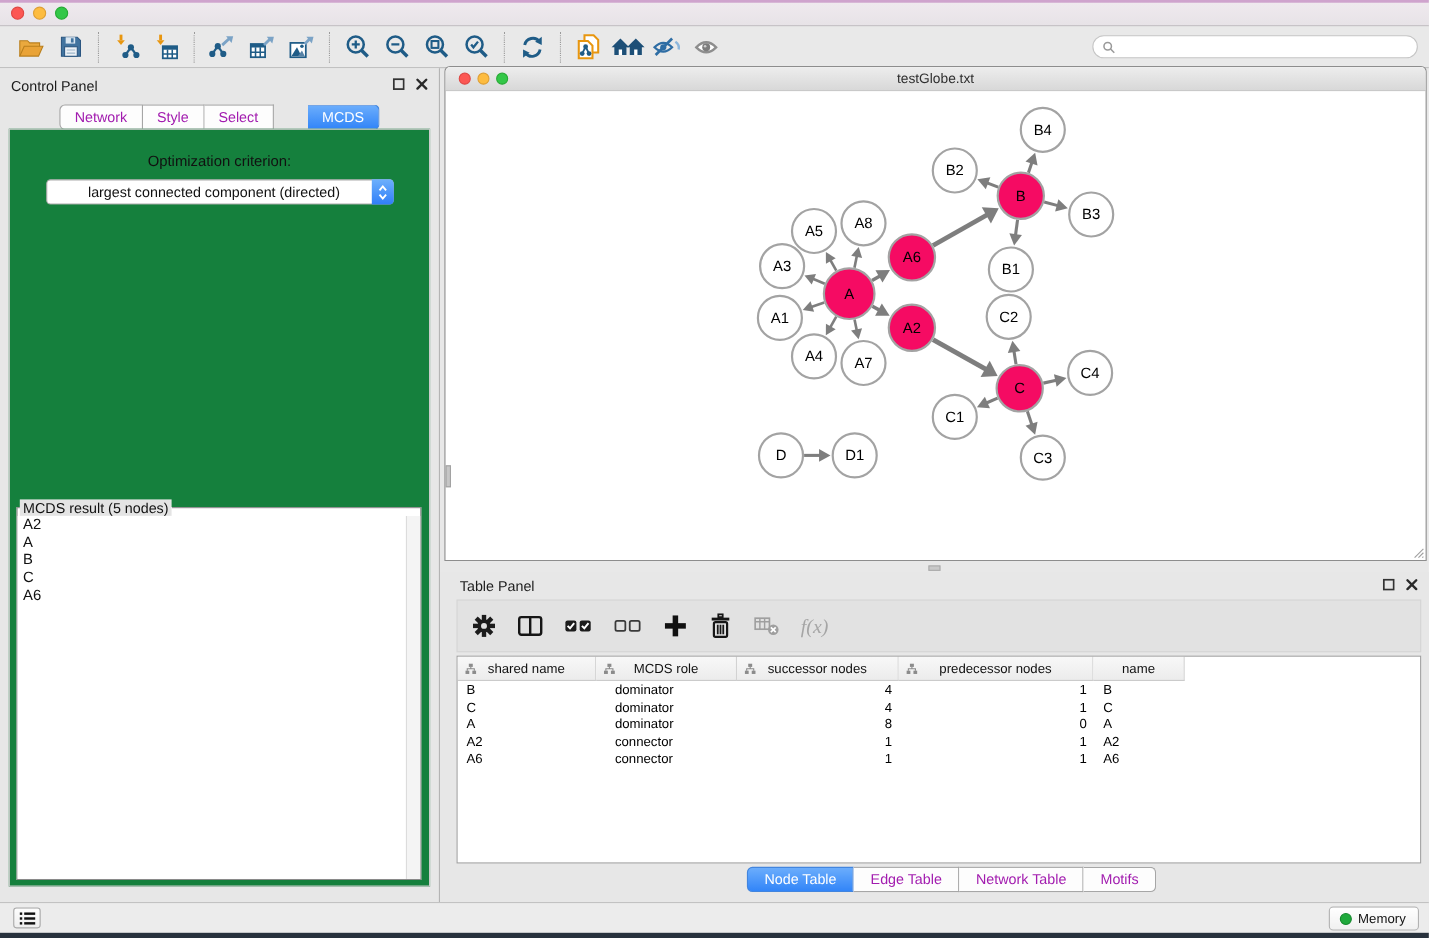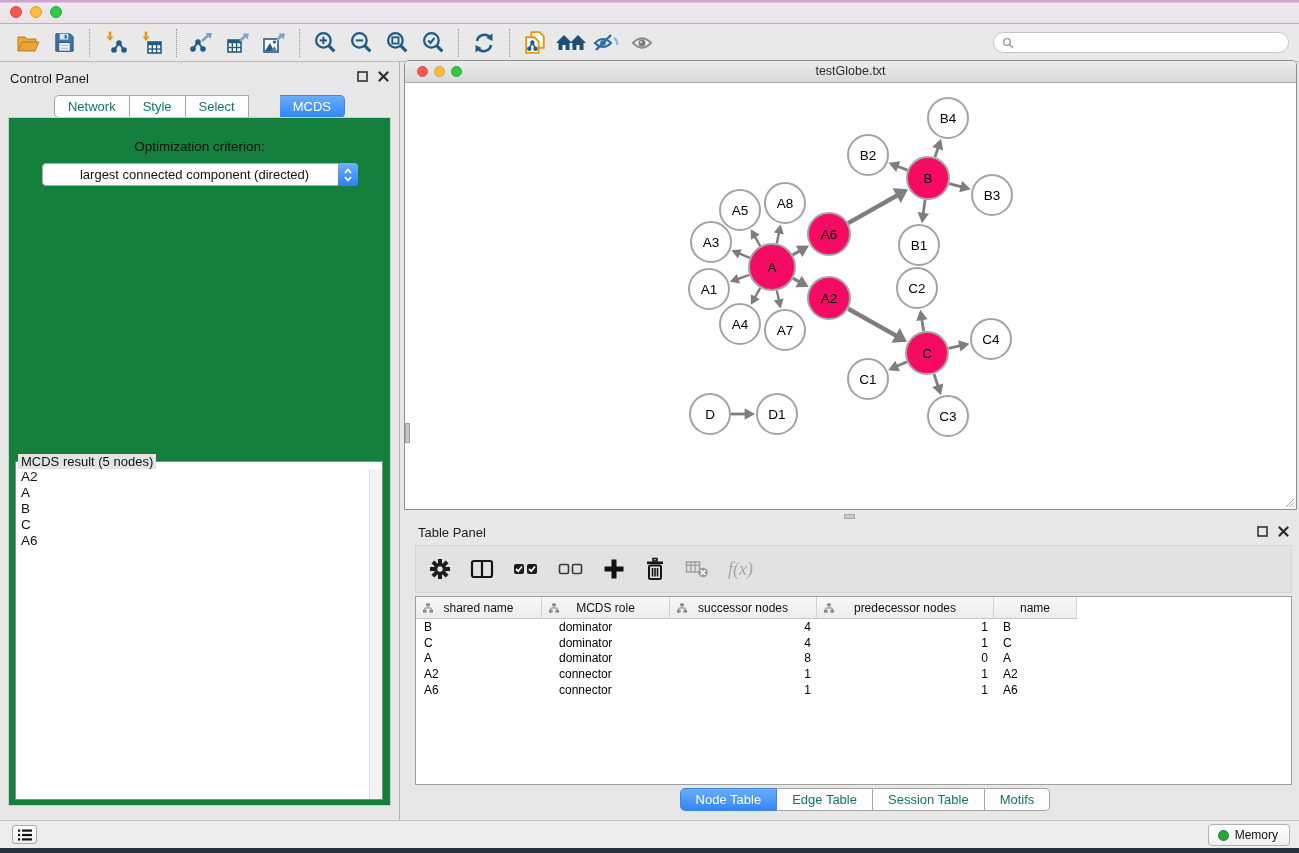--- a/index.html
+++ b/index.html
@@ -25,21 +25,21 @@
   .search { margin-left:auto; width:296px; height:21px; border:1px solid #c5c5c5; border-radius:11px;
     background:#fff; display:flex; align-items:center; padding:0 8px; gap:5px; }
   .search input { border:none; outline:none; flex:1; font-size:12px; background:transparent; font-family:"Liberation Sans",sans-serif; }
 
   
   .control-panel { position:absolute; left:0; top:62px; width:400px; height:758px; background:#e7e7e7; border-right:1px solid #b4b4b4; }
   .panel-title { position:absolute; left:10px; top:9px; font-size:13px; color:#1c1c1c; }
   .panel-icons { position:absolute; right:10px; top:9px; display:flex; gap:10px; align-items:center; }
   .seg { display:flex; justify-content:center; position:absolute; left:0; right:0; top:33px; }
   .seg .tab { background:#fdfdfd; border:1px solid #a6a6a6; border-left-width:0; padding:3px 13px;
-    font-size:13px; color:#0f766e; }
+    font-size:13px; color:#a21caf; }
   .seg .tab:first-child { border-left-width:1px; border-radius:5px 0 0 5px; }
   .seg .tab:last-child { border-radius:0 5px 5px 0; }
   .seg .tab.active { background:linear-gradient(#6badfc,#3285f8); border-color:#4285de; color:#fff;margin-left:31px; }
   .cp-body { position:absolute; left:8px; right:8px; top:55px; bottom:14px; background:#15803d; border:1px solid #cccccc; }
   .opt-label { text-align:center; margin-top:21px; font-size:13.5px; color:#111; }
   .combo { margin:9px auto 0; width:316px; height:23px; background:#fff; border:1px solid #acacac;
     border-radius:4px; display:flex; align-items:center; position:relative; }
   .combo-text { flex:1; font-size:13px; color:#111; padding-left:9px; white-space:nowrap;text-align:center; }
   .combo-step { width:20px; height:23px; margin:-1px -1px -1px 0; border-radius:0 4px 4px 0;
     background:linear-gradient(#6db0fc,#2f7ef8); display:flex; flex-direction:column; align-items:center; justify-content:center; }
@@ -596,21 +596,21 @@
             <div class="t-cell" style="width: 147px; text-align: right; padding-right: 6px;">1</div>
             <div class="t-cell" style="width: 177px; text-align: right; padding-right: 6px;">1</div>
             <div class="t-cell" style="width: 83px; text-align: left; padding-left: 9px;">A6</div>
           </div>
         </div>
     </div>
     <div class="tp-tabs-wrap">
       <div class="seg">
           <div class="tab active">Node Table</div>
           <div class="tab">Edge Table</div>
-          <div class="tab">Session Table</div>
+          <div class="tab">Network Table</div>
           <div class="tab">Motifs</div>
         </div>
     </div>
   </div>
 
   <div class="statusbar">
     <div class="list-btn">
       <svg width="16" height="14" viewBox="0 0 16 14">
           <g fill="#111">
             <rect x="1" y="1.5" width="2.2" height="2.2"></rect>

